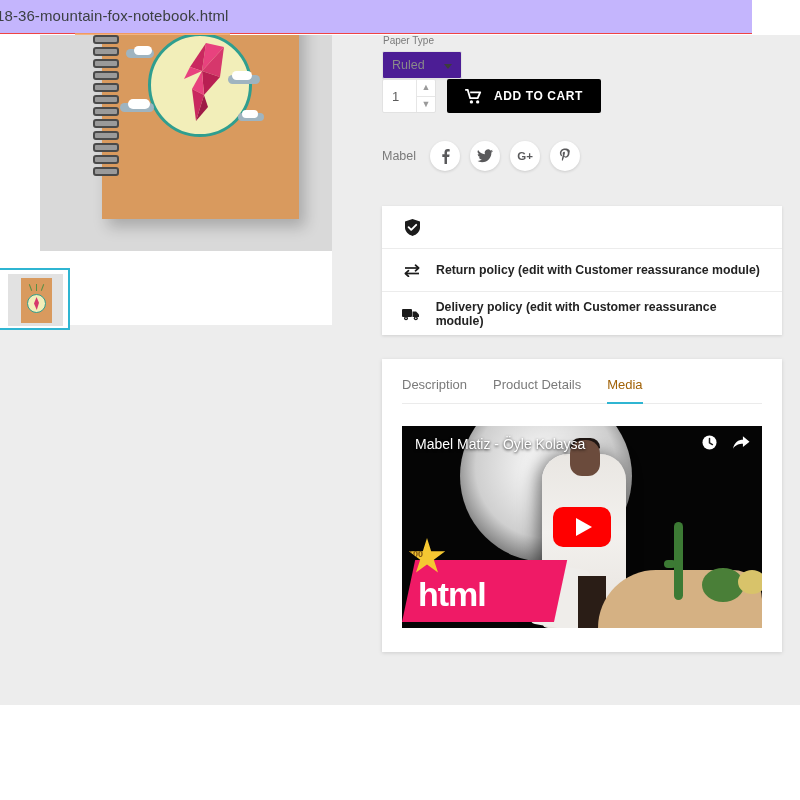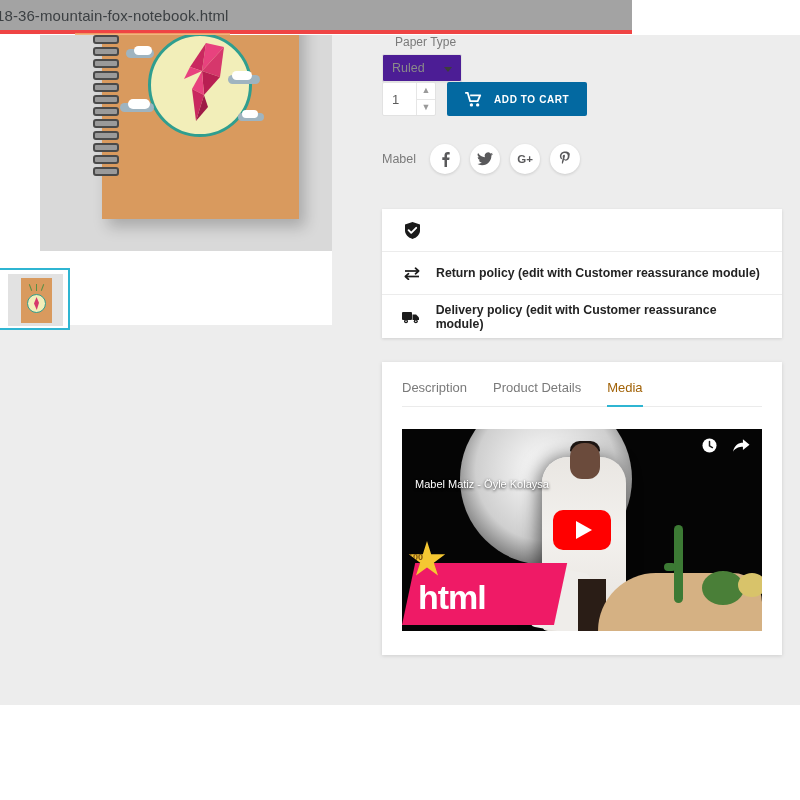--- a/index.html
+++ b/index.html
@@ -13,24 +13,24 @@
     width: 800px;
     height: 800px;
     overflow: hidden;
     background: #ffffff;
   }
 
   
   .browser-bar {
     position: absolute;
     left: 0; top: 0;
-    width: 632px;
+    width: 752px;
     height: 34px;
-    background: #a3a3a3;
-    border-bottom: 4px solid #ef4444;
+    background: #c4b5fd;
+    border-bottom: 1px solid #ef4444;
     box-sizing: border-box;
   }
   .url-text {
     position: absolute;
     left: -4px;
     top: 7px;
     font-size: 15px;
     color: #3c4043;
     white-space: nowrap;
     letter-spacing: 0.1px;
@@ -174,23 +174,23 @@
   }
 
   
   .right-col {
     position: absolute;
     left: 382px;
     top: 0;
     width: 402px;
   }
   .field-label {
-    font-size: 12px;
+    font-size: 10px;
     color: #7a7a7a;
-    margin: 0 0 5px 13px;
+    margin: 0 0 5px 1px;
   }
   .select-box {
     position: relative;
     width: 80px;
     height: 28px;
     background: #4c1d95;
     border: 1px solid #e2e2e2;
     box-sizing: border-box;
     border-radius: 2px;
     box-shadow: 0 1px 1px rgba(0,0,0,.04);
@@ -246,23 +246,23 @@
     font-size: 9px;
     line-height: 1;
   }
   .qty-steppers > div:first-child { border-bottom: 1px solid #e6e6e6; }
   .add-cart {
     display: flex;
     align-items: center;
     gap: 12px;
     height: 34px;
     padding: 0 18px;
-    background: #0369a1;
+    background: #000000;
     color: #ffffff;
-    font-size: 10px;
+    font-size: 12px;
     font-weight: bold;
     letter-spacing: .6px;
     border: none;
     border-radius: 2px;
     cursor: pointer;
   }
 
   .share-row {
     display: flex;
     align-items: center;
@@ -356,24 +356,23 @@
     position: absolute;
     left: 58px; top: -36px;
     width: 172px; height: 172px;
     border-radius: 50%;
     background: radial-gradient(circle at 50% 45%, #ffffff 0%, #cfcfcf 55%, #6d6d6d 78%, #141414 100%);
   }
   .v-title {
     position: absolute;
     left: 13px; top: 10px;
     color: #ffffff;
-    font-size: 11px;
+    font-size: 14px;
     text-shadow: 0 1px 3px rgba(0,0,0,.9);
     z-index: 6;
-    margin-top: 39px;
   }
   .v-icons {
     position: absolute;
     right: 12px; top: 9px;
     display: flex;
     gap: 16px;
     z-index: 6;
     color: #ffffff;
   }
   .v-person {

